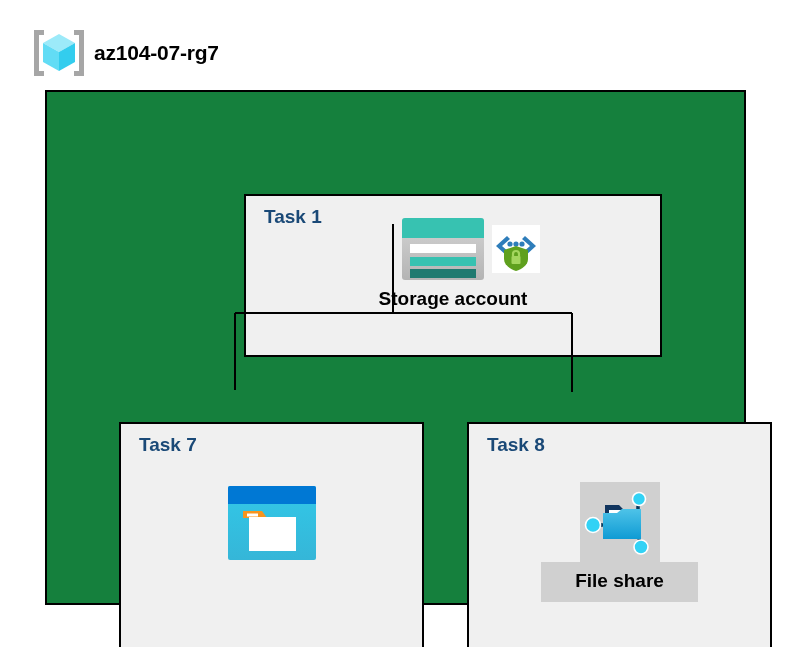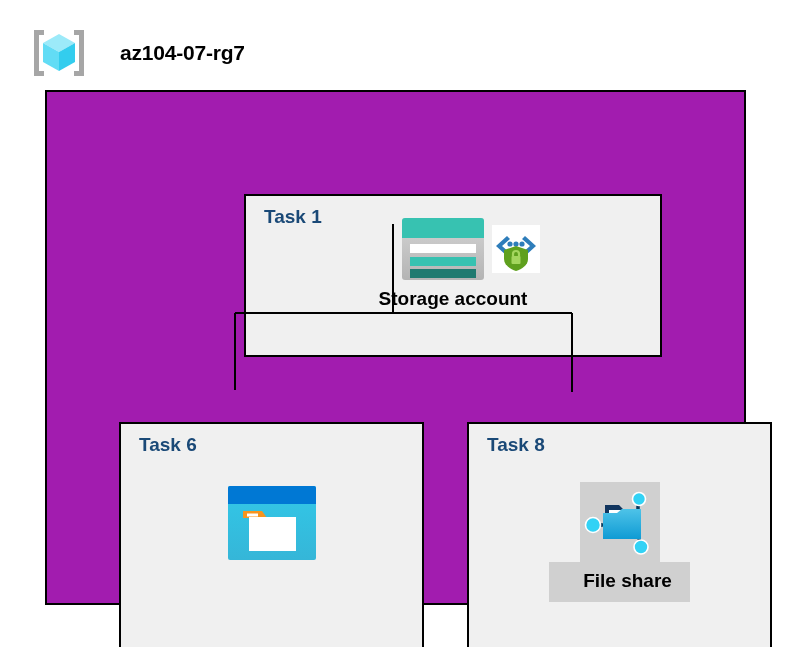--- a/index.html
+++ b/index.html
@@ -15,21 +15,21 @@
     position: relative;
   }
 
   
   #rg-header {
     position: absolute;
     left: 30px;
     top: 27px;
     display: flex;
     align-items: center;
-    gap: 32px;
+    gap: 6px;
   }
   #rg-icon {
     width: 58px;
     height: 52px;
     flex: none;
   }
   #rg-title {
     font-size: 21px;
     font-weight: bold;
     color: #000000;
@@ -38,21 +38,21 @@
   }
 
   
   #rg-box {
     position: absolute;
     left: 45px;
     top: 90px;
     width: 701px;
     height: 515px;
     border: 2px solid #000000;
-    background: #a21caf;
+    background: #15803d;
     box-sizing: border-box;
   }
 
   
   .task-box {
     position: absolute;
     background: #f0f0f0;
     border: 2px solid #000000;
     box-sizing: border-box;
   }
@@ -120,21 +120,21 @@
     background: #d0d0d0;
     width: 80px;
     height: 80px;
     display: flex;
     align-items: center;
     justify-content: center;
   }
   #fileshare-icon { width: 74px; height: 74px; display: block; }
   #fileshare-caption-wrap {
     background: #d0d0d0;
-    padding: 8px 18px 10px 34px;
+    padding: 8px 34px 10px 34px;
     margin-top: 0px;
   }
 
   
   #connectors {
     position: absolute;
     left: 0;
     top: 0;
     width: 788px;
     height: 647px;
@@ -204,21 +204,21 @@
 
           <rect x="19.5" y="31" width="9" height="8" rx="1" fill="#a4d65e"></rect>
         </svg>
 
       </div>
       <div class="node-caption">Storage account</div>
     </div>
   </div>
 
   <div class="task-box" id="task2-box">
-    <div class="task-label">Task 6</div>
+    <div class="task-label">Task 7</div>
 
     <div class="node" id="node-blob">
       <svg id="blob-icon" viewBox="0 0 92 78">
         <defs>
           <linearGradient id="blobBody" x1="0" y1="0" x2="0" y2="1">
             <stop offset="0" stop-color="#32c8e8"></stop>
             <stop offset="1" stop-color="#35b6d8"></stop>
           </linearGradient>
         </defs>
 

